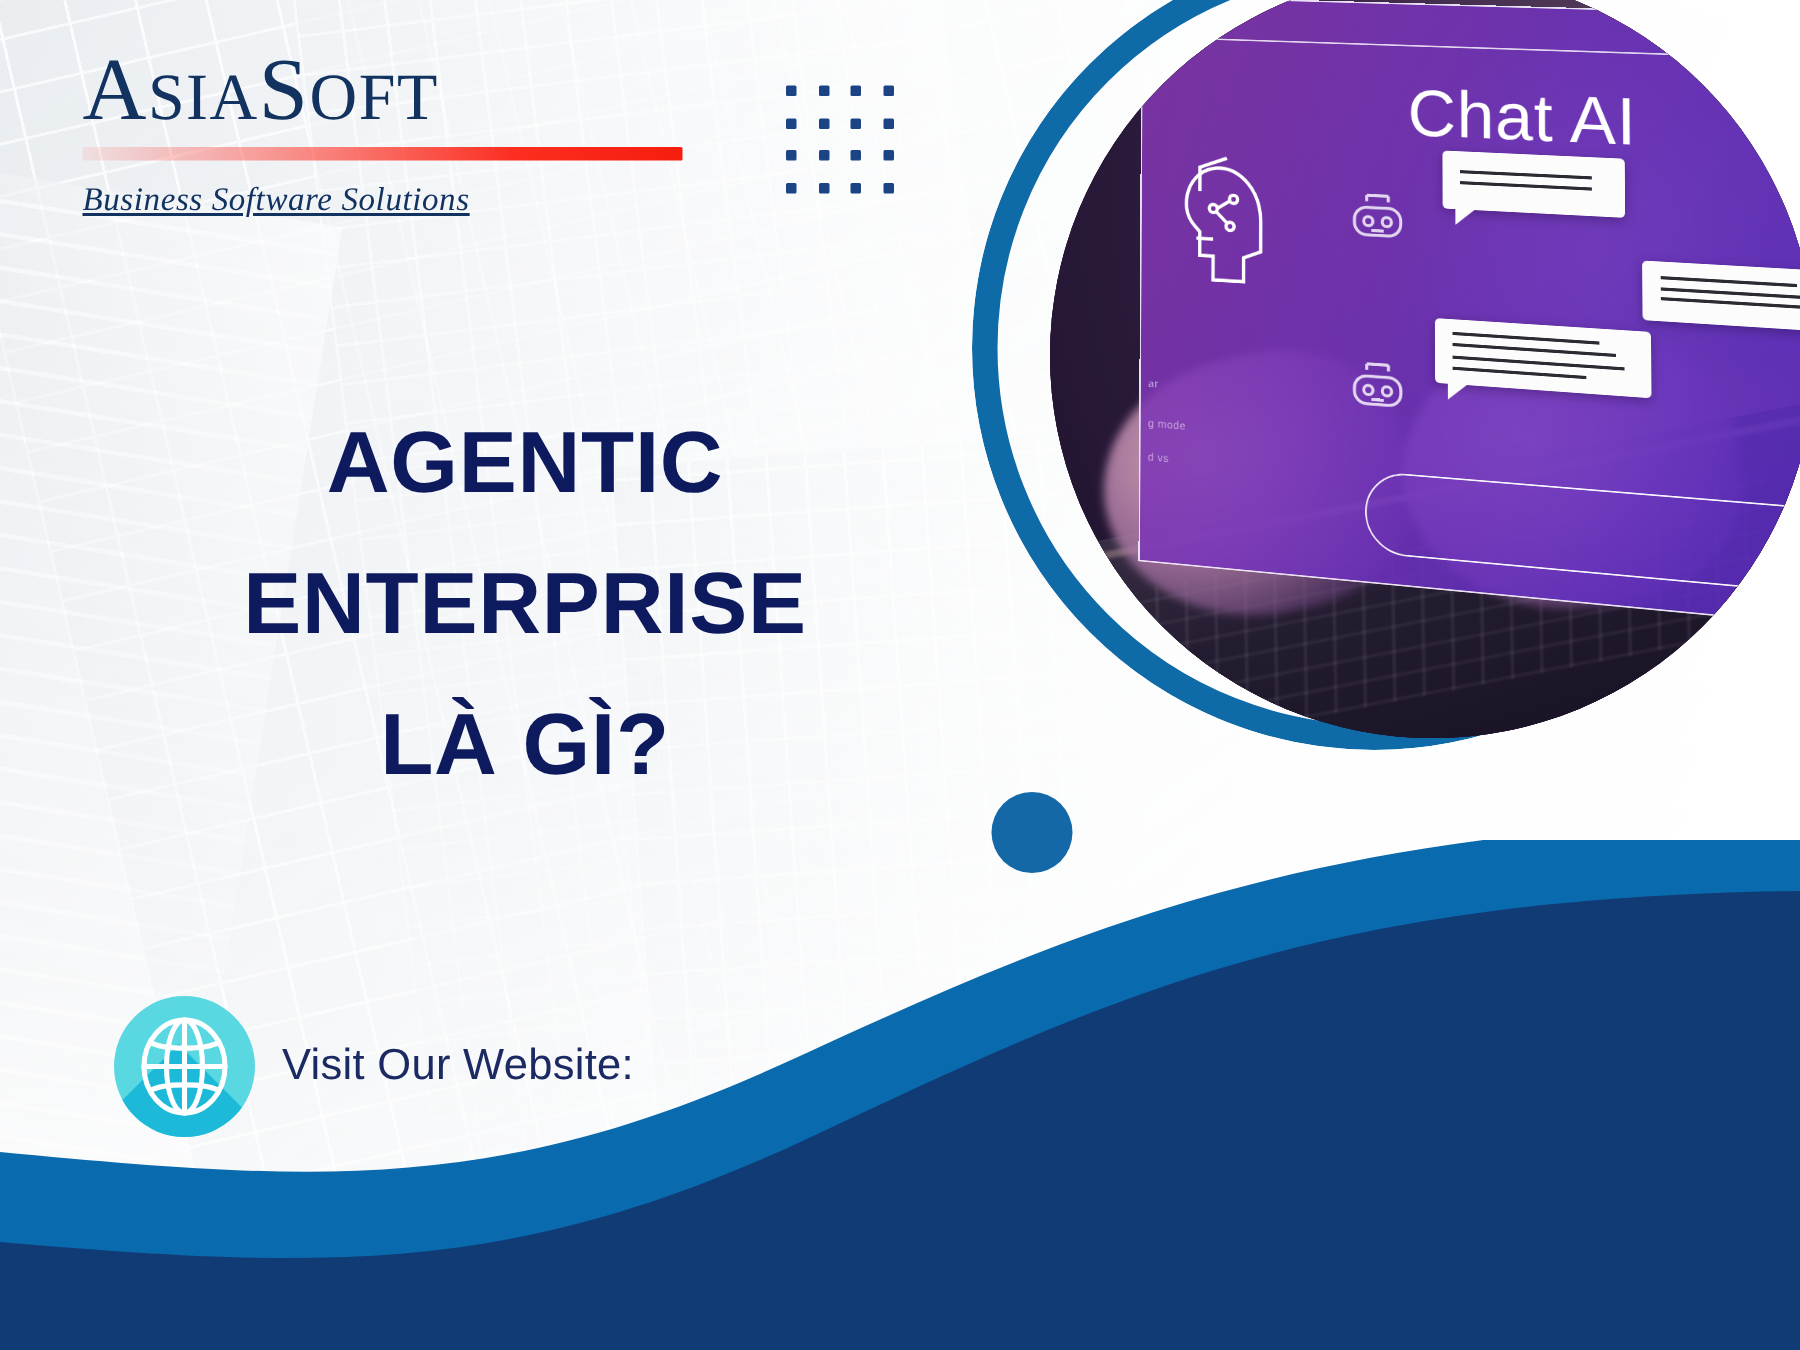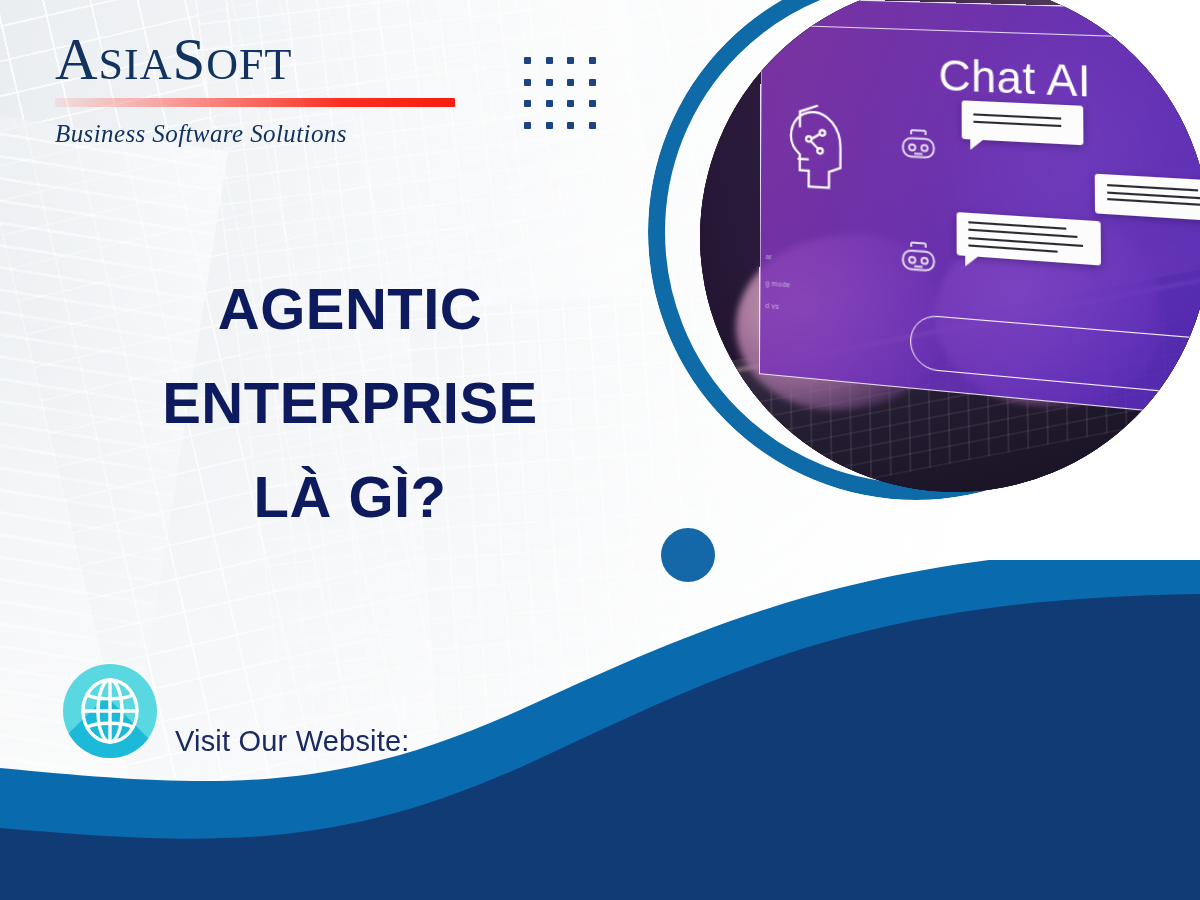--- a/index.html
+++ b/index.html
@@ -98,24 +98,25 @@
     margin-top: 9px;
     height: 9px;
     width: 400px;
     border-radius: 1px;
     background: linear-gradient(90deg, rgba(255,80,70,.10) 0%, rgba(255,60,50,.45) 28%, #fb2e20 72%, #f61d0e 100%);
   }
   .logo-tag {
     margin-top: 13px;
     font-family: "Liberation Serif", serif;
     font-style: italic;
-    font-size: 25px;
+    font-size: 22px;
     color: #123260;
     letter-spacing: .4px;
     white-space: nowrap;
+    text-decoration: underline;
   }
 
   
   .dot-grid {
     position: absolute;
     left: 524px; top: 57px;
     width: 86px; height: 86px;
     display: grid;
     grid-template-columns: repeat(4, 1fr);
     grid-template-rows: repeat(4, 1fr);
@@ -291,21 +292,21 @@
   
   .blue-dot {
     position: absolute;
     left: 661px; top: 528px;
     width: 54px; height: 54px;
     border-radius: 50%;
     background: #1568a8;
   }
 
   
-  .footer { position: absolute; left: 63px; top: 664px; display: flex; align-items: flex-end; }
+  .footer { position: absolute; left: 76px; top: 664px; display: flex; align-items: center; }
   .globe-wrap { position: relative; width: 94px; height: 94px; flex: 0 0 auto; }
   .globe-circle {
     position: absolute; inset: 0;
     border-radius: 50%;
     background: #5ad8e2;
     overflow: hidden;
   }
   .globe-shadow {
     position: absolute;
     left: 46%; top: 34%;

